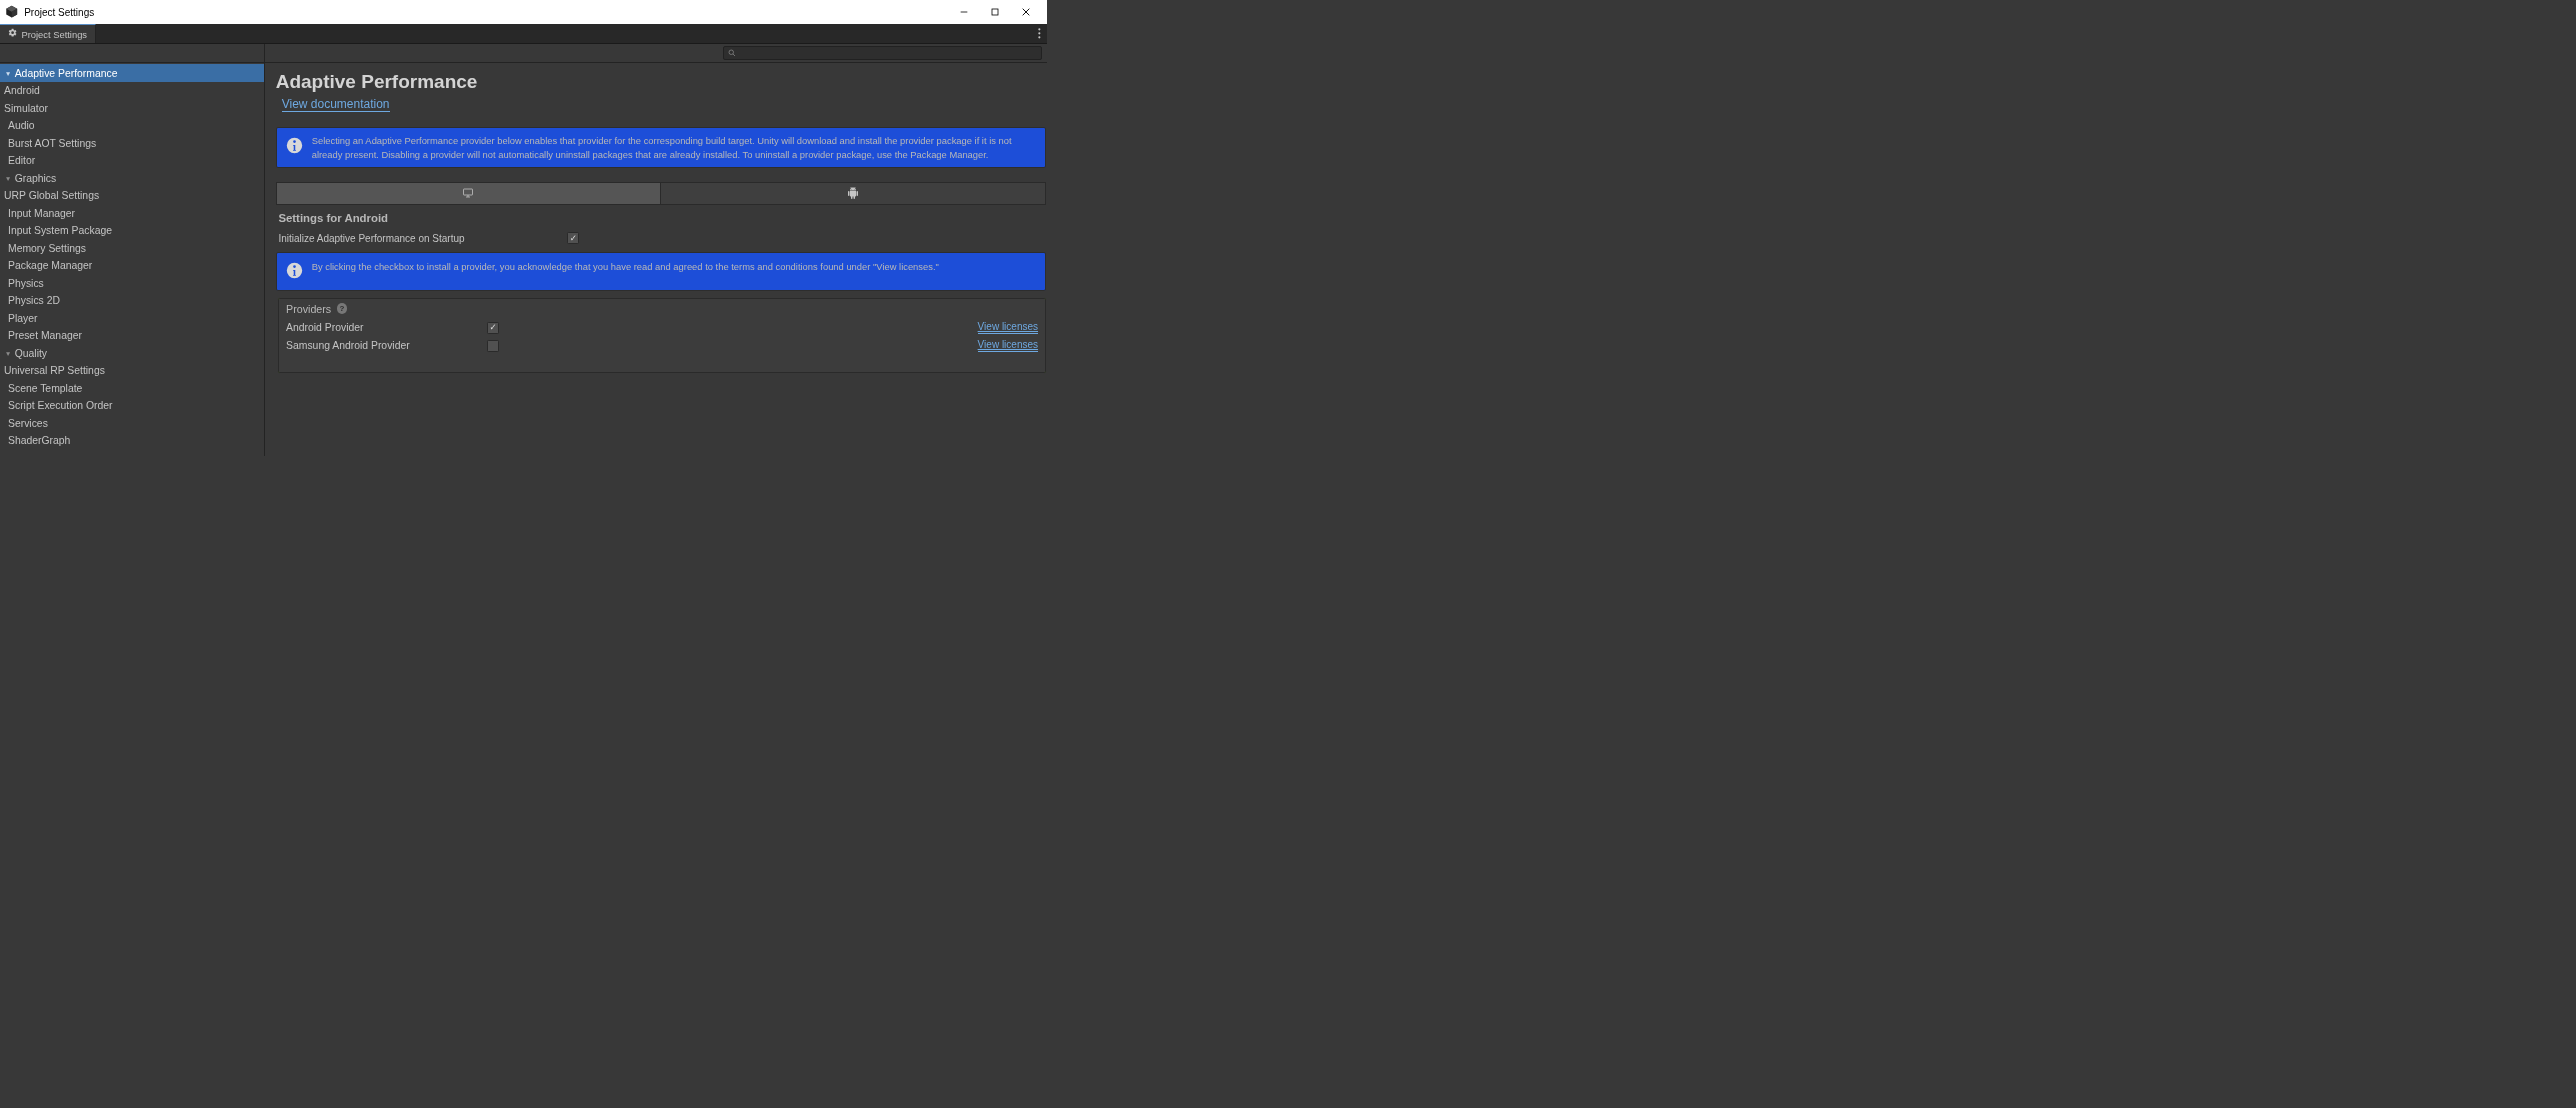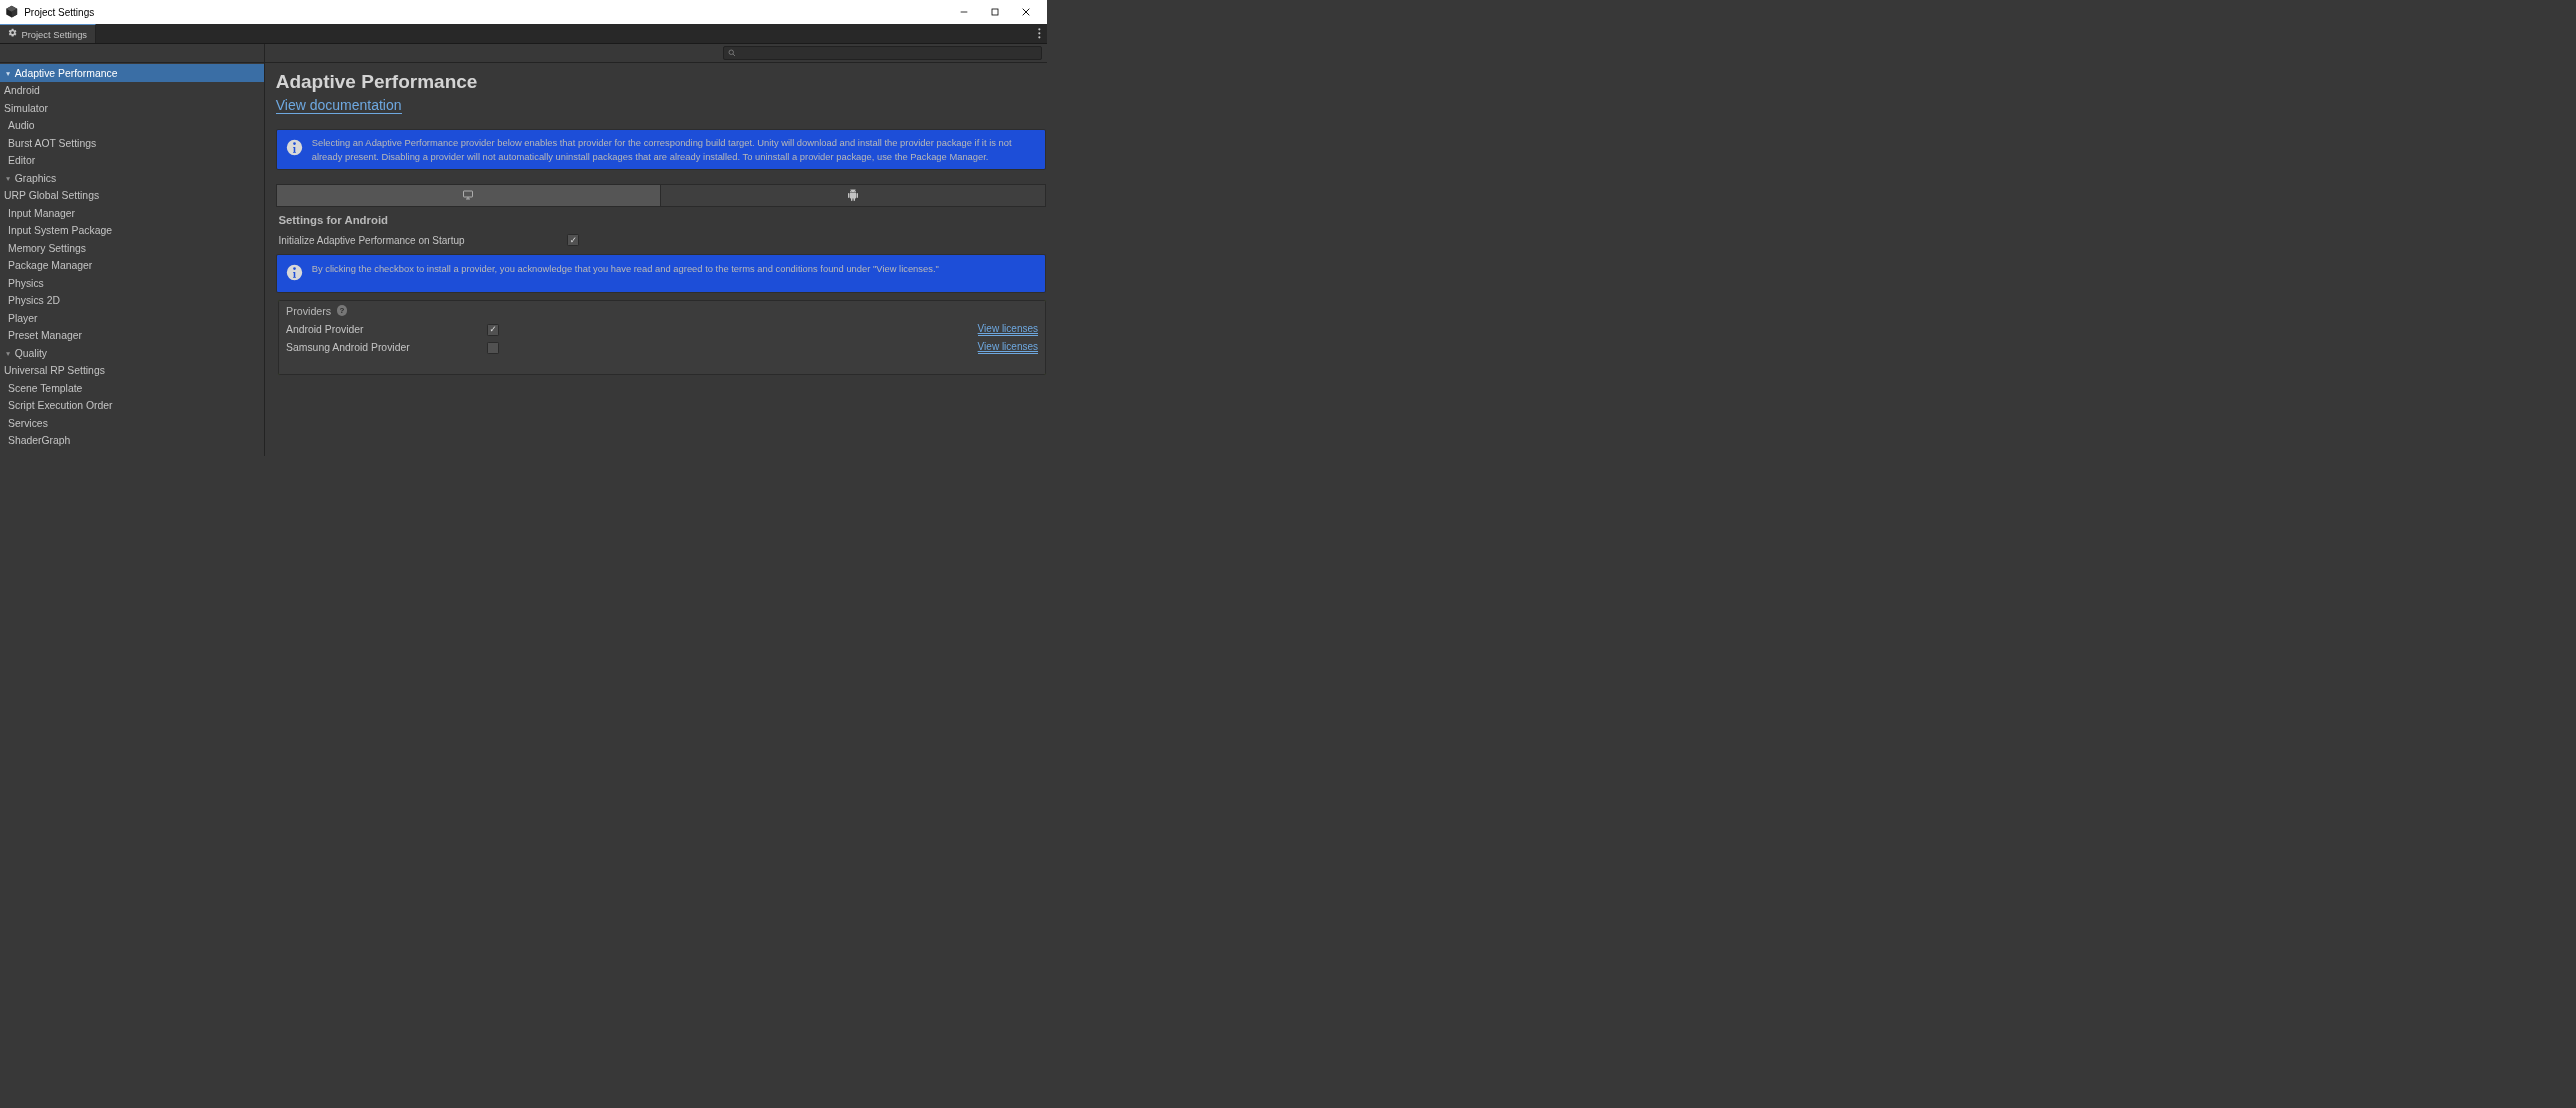--- a/index.html
+++ b/index.html
@@ -38,21 +38,21 @@
   .sidebar-item.child { }
   .sidebar-item.top { padding-left:8px; }
   .sidebar-item.expandable { padding-left:4px; }
   .sidebar-item.selected { background:#3a6ea5; color:#fff; }
   .sidebar-item .tri { width:8px; display:inline-flex; justify-content:center; margin-right:2.7px; color:#8a8a8a; font-size:6.7px;}
   .sidebar-item.selected .tri { color:#cde; }
   .sidebar-item .lbl {  }
 
   .content { flex:1; overflow:auto; padding:8px 0 8px 10.7px; }
   .content h1 { font-size:19px; font-weight:600; color:#d4d4d4; margin-bottom:4px; }
-  .doc-link { color:#6ea8e0; font-size:14px; text-decoration:none; border-bottom:0.7px solid #6ea8e0; display:inline-block; margin-bottom:9.4px; margin-left:0;}
+  .doc-link { color:#6ea8e0; font-size:12px; text-decoration:none; border-bottom:0.7px solid #6ea8e0; display:inline-block; margin-bottom:9.4px; margin-left:6px;}
   .doc-link-wrap { padding-left:0; margin-bottom:5.4px;}
 
   .info-box { background:#1d4ed8; border:0.7px solid #2d2d2d; border-radius:2px; padding:6.7px 8px; display:flex; gap:8px; align-items:flex-start; margin:0 1.3px 13.4px 0; font-size:9.4px; line-height:1.4; color:#b8b8b8;}
   .info-box .info-icon { flex:0 0 19px; margin-top:1.3px;}
   .info-box .info-icon svg { width:19px; height:19px; }
 
   .platform-tabs { display:flex; margin:0 1.3px 6.7px 0; border:0.7px solid #2a2a2a; border-top:0.7px solid #2a2a2a;}
   .ptab { flex:1; height:21.5px; display:flex; align-items:center; justify-content:center; background:#3f3f3f; border-right:0.7px solid #2a2a2a; cursor:pointer;}
   .ptab:last-child{border-right:none;}
   .ptab.active { background:#555555; }

